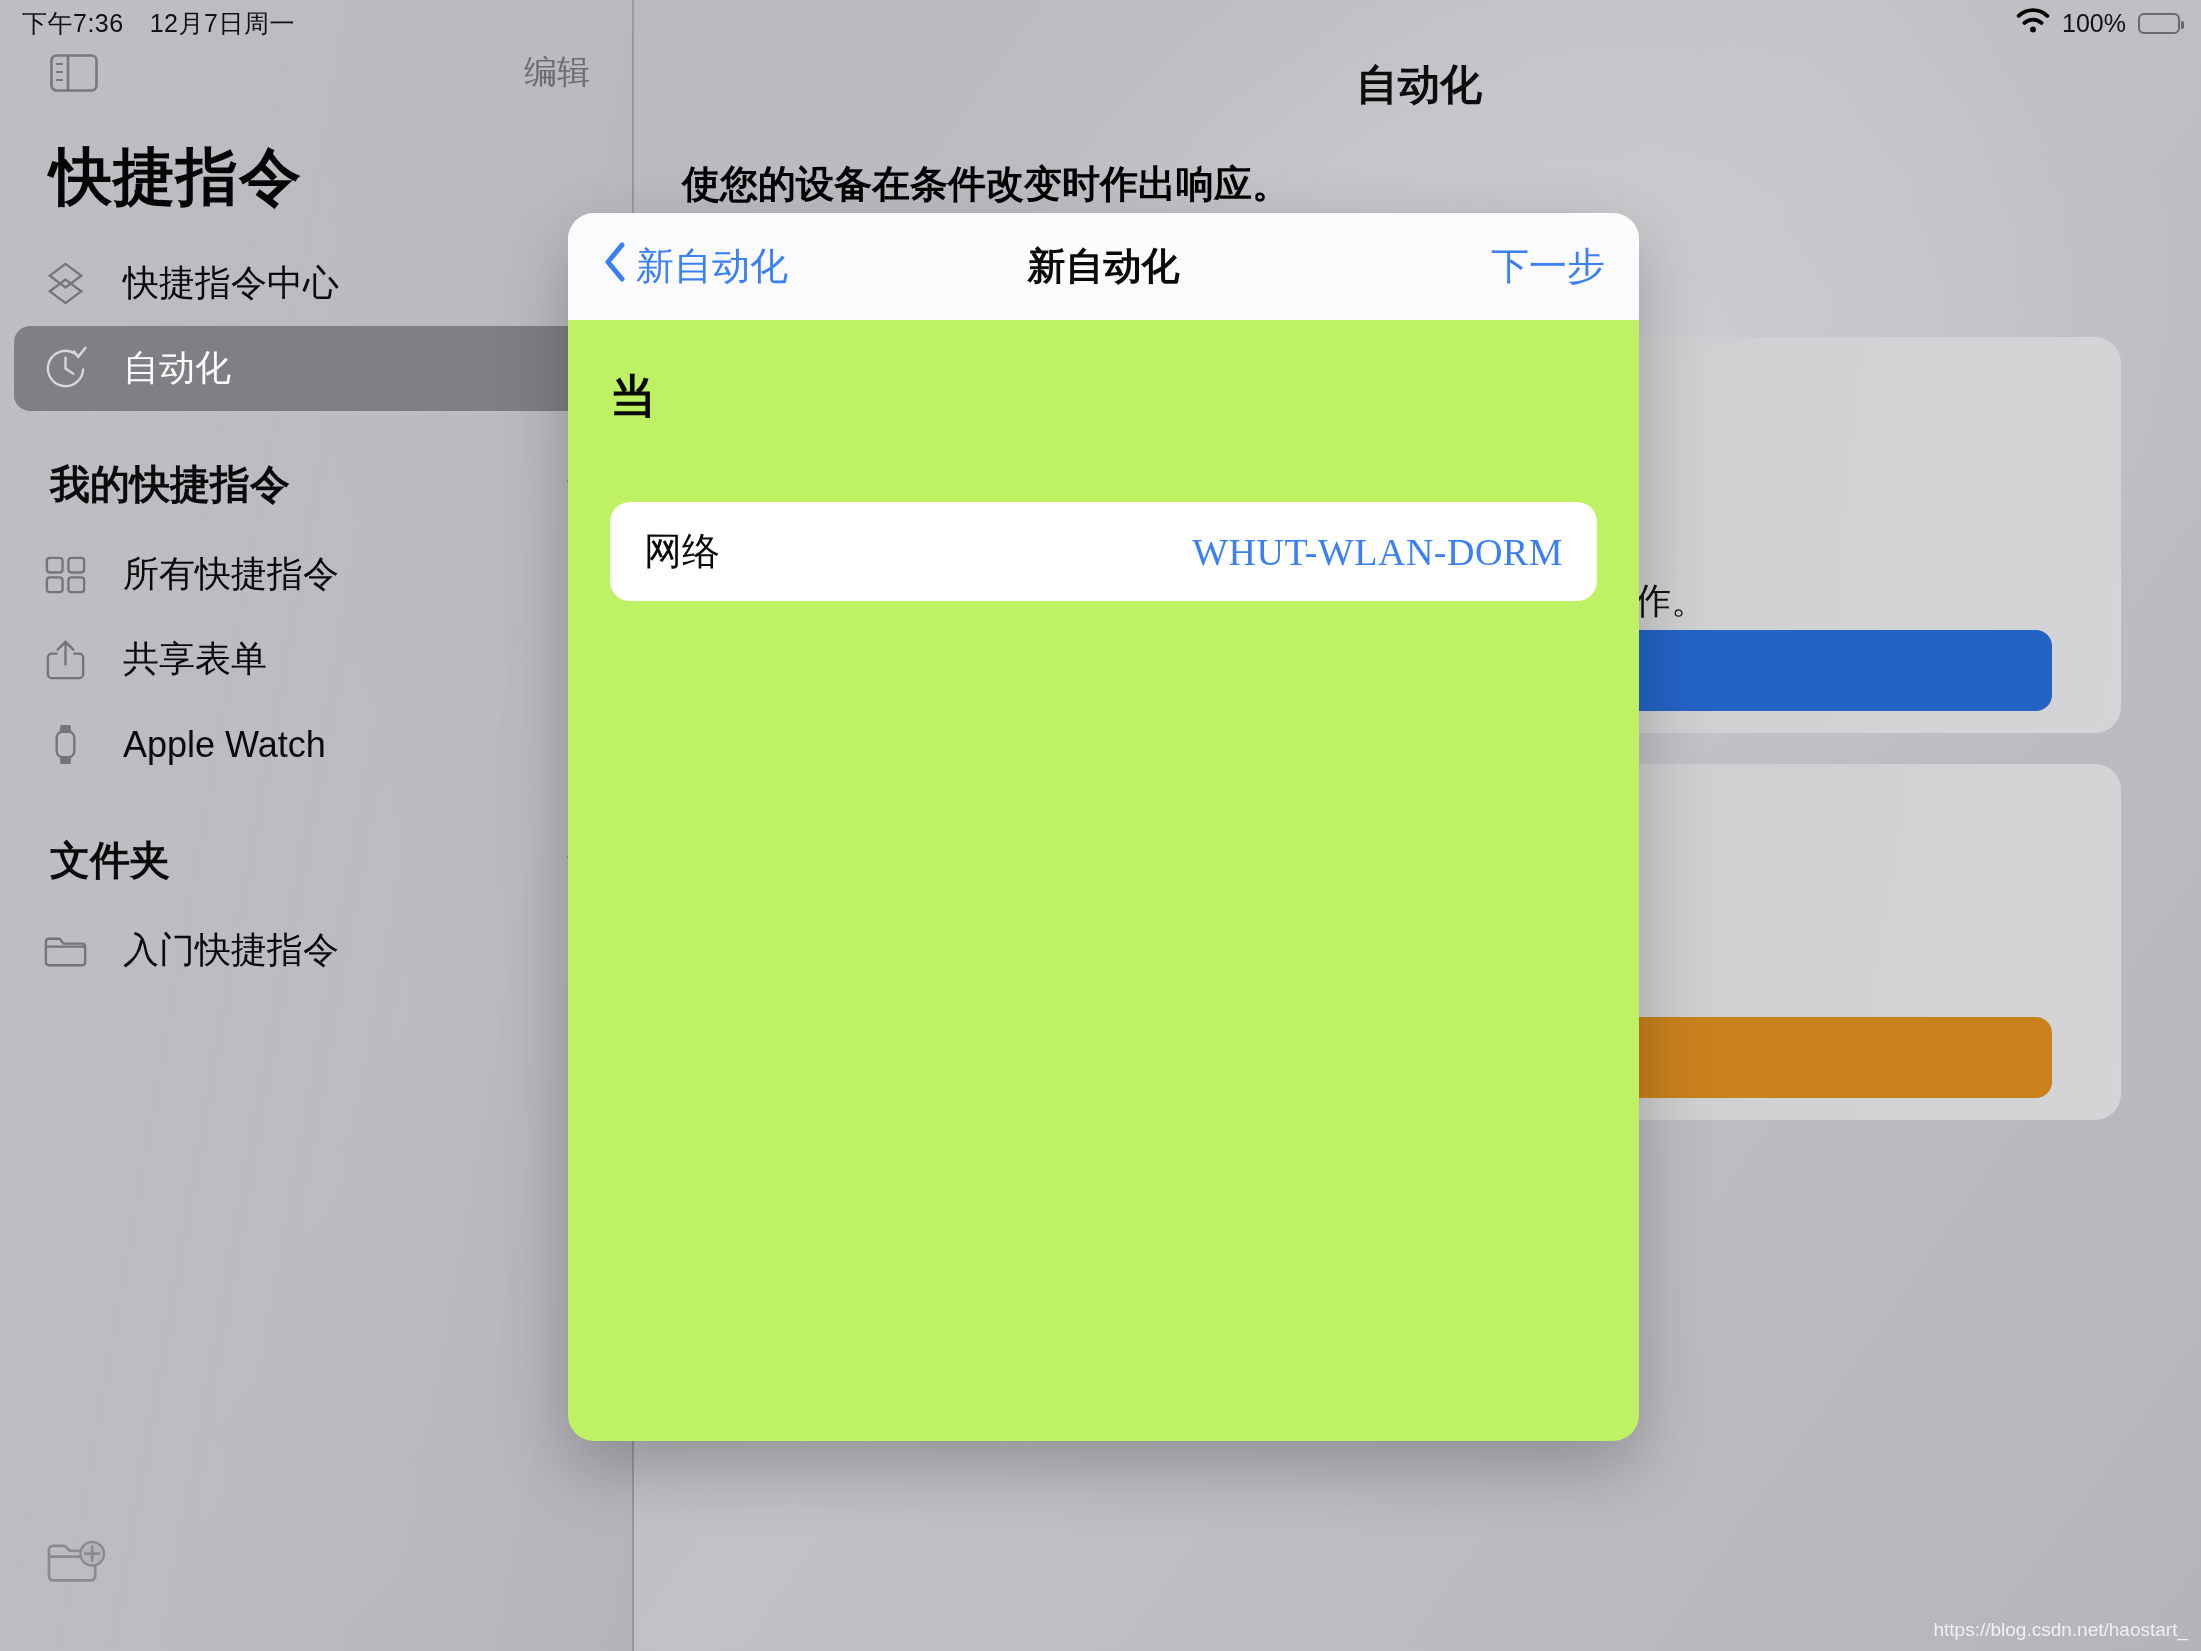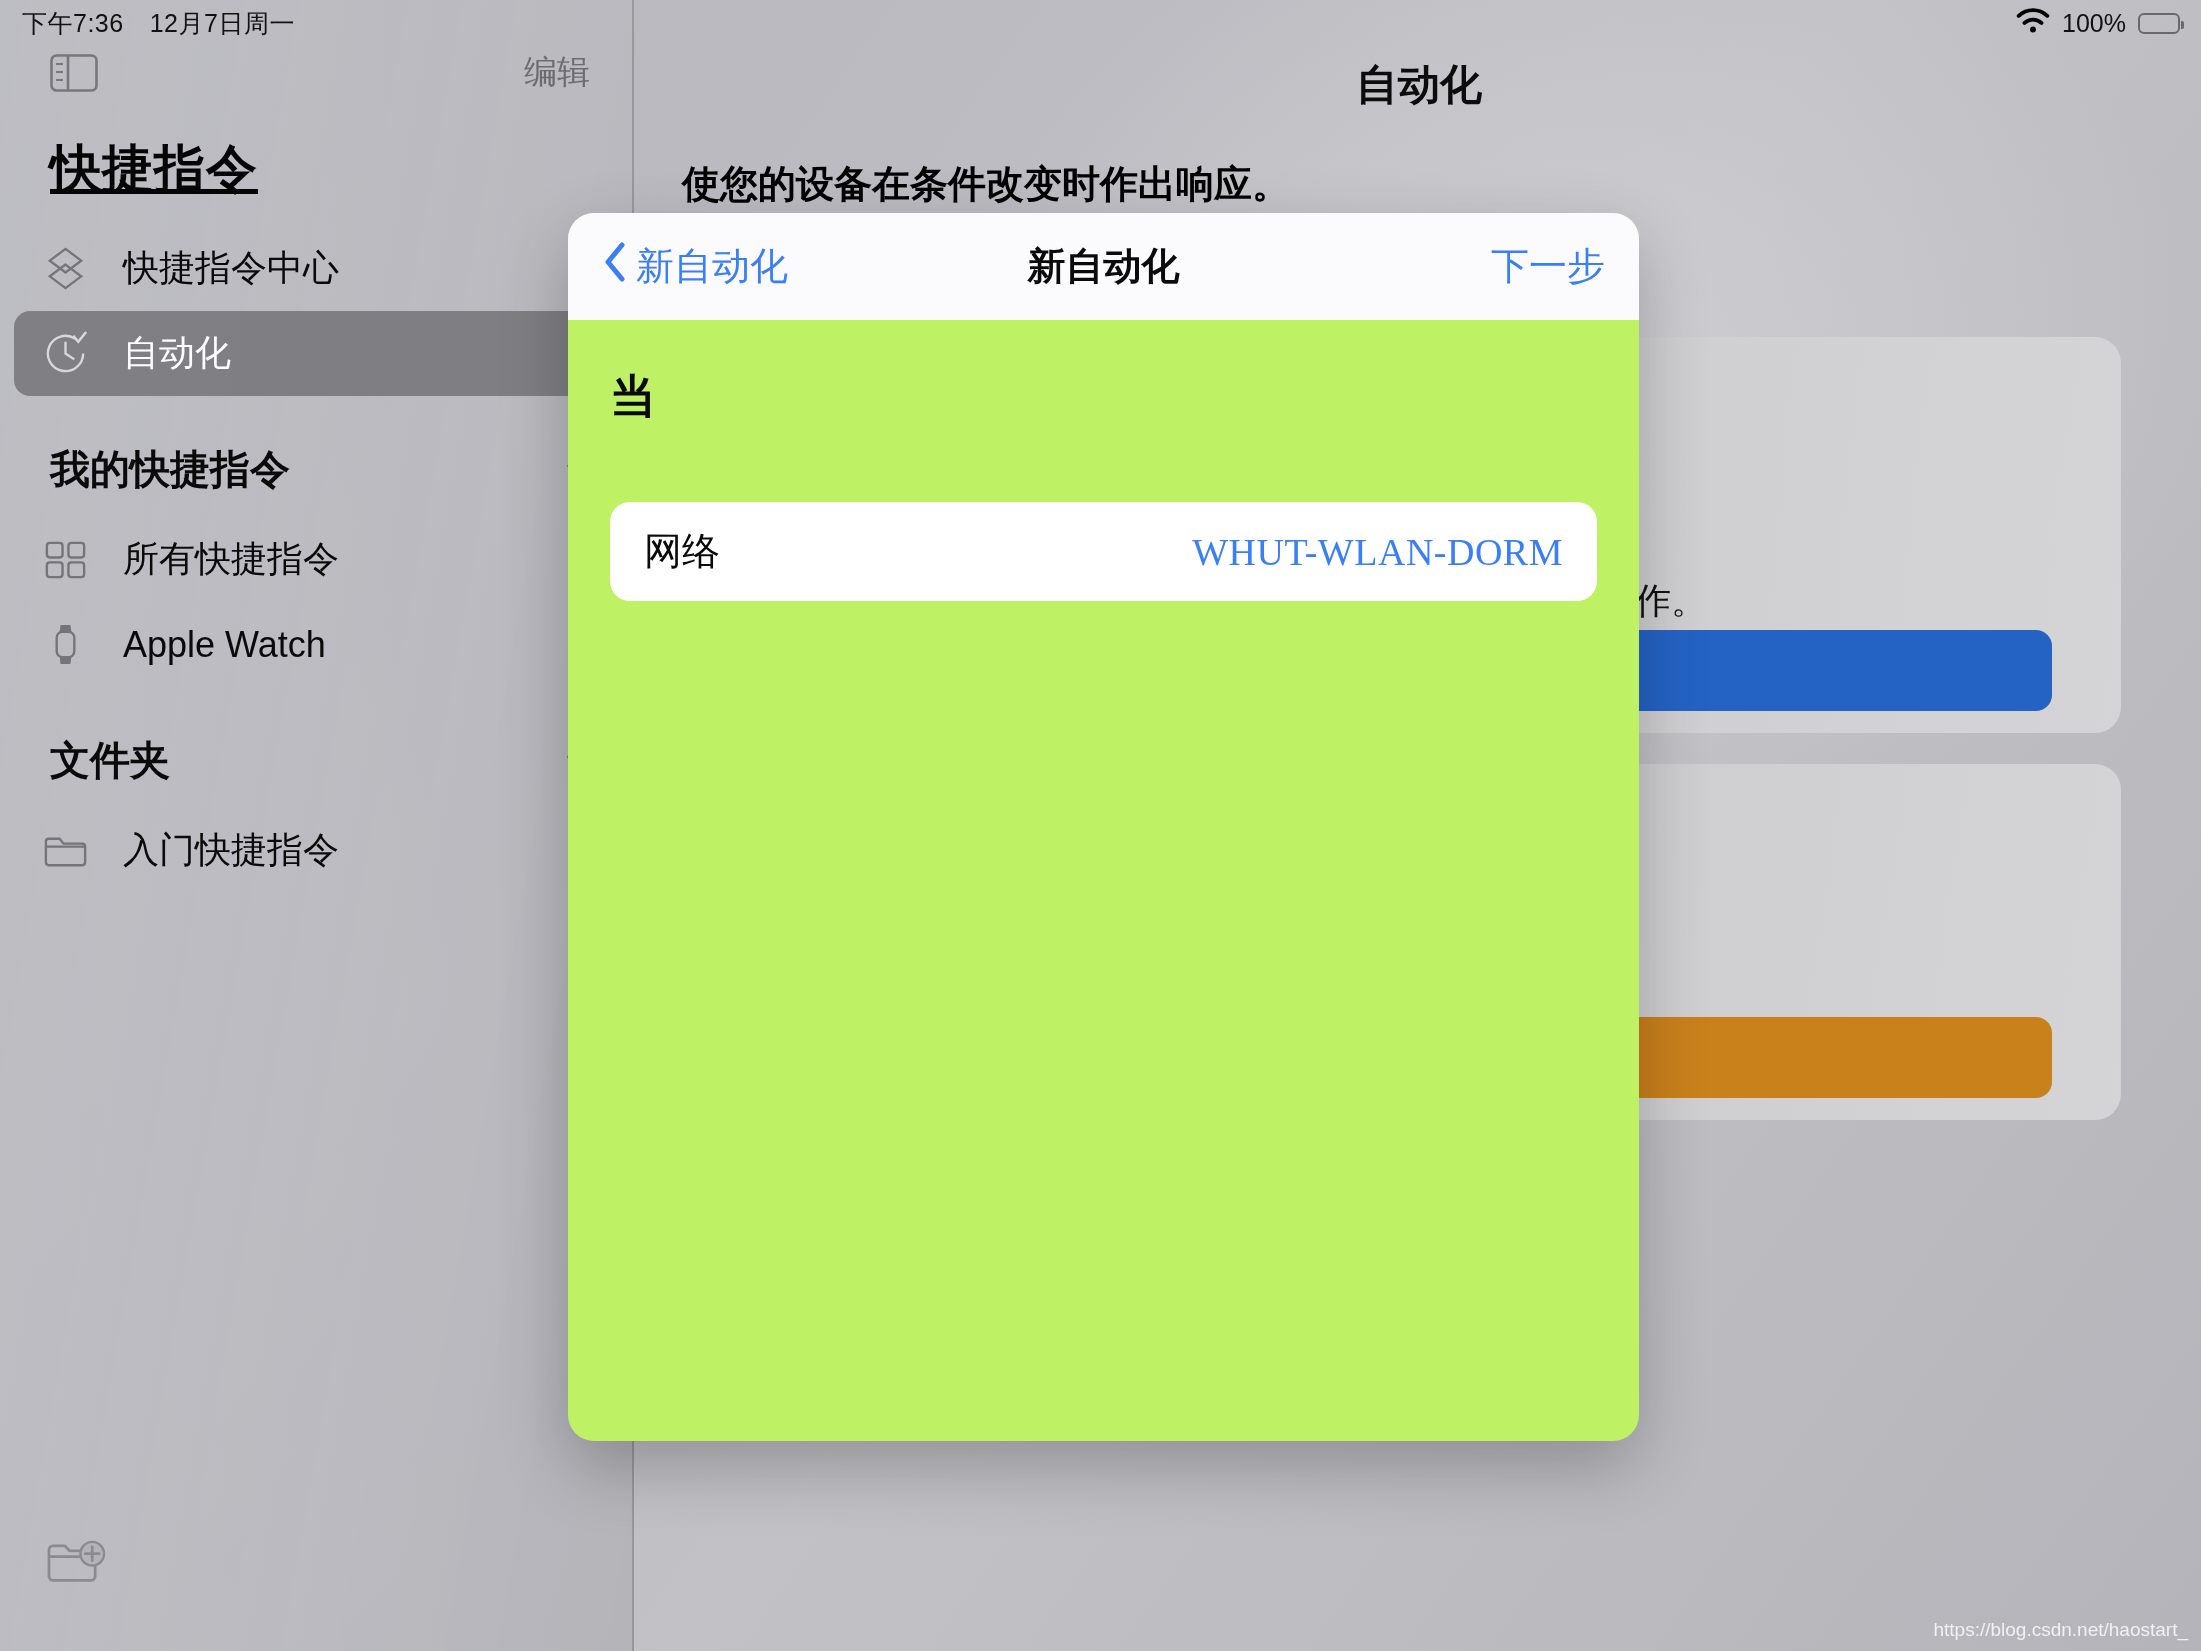--- a/index.html
+++ b/index.html
@@ -49,22 +49,22 @@
     border-right:2px solid rgba(120,120,126,.55);
     z-index:10;
   }
   .sb-toolbar {
     display:flex; align-items:center; justify-content:space-between;
     padding:50px 42px 0 50px;
   }
   .panel-icon { width:48px; height:38px; }
   .edit-btn { font-size:33px; color:#6b6b70; }
   .app-title {
-    font-size:51px; font-weight:bold; color:#050505;
-    padding:40px 0 22px 50px; letter-spacing:1px;text-decoration:underline;
+    font-size:62px; font-weight:bold; color:#050505;
+    padding:40px 0 22px 50px; letter-spacing:1px;
   }
   .sb-row {
     display:flex; align-items:center; gap:32px;
     height:85px; margin:0 12px 0 14px; padding:0 26px;
     border-radius:16px; position:relative;
   }
   .sb-row.selected { background:rgba(110,110,114,.78); }
   .sb-row .lbl { font-size:36px; color:#0a0a0a; white-space:nowrap; }
   .sb-row.selected .lbl { color:#fff; }
   .sb-ico { width:51px; height:51px; flex:0 0 51px; display:block; }
@@ -214,20 +214,31 @@
           <rect x="7" y="9" width="16" height="15" rx="3"></rect>
           <rect x="29" y="9" width="16" height="15" rx="3"></rect>
           <rect x="7" y="29" width="16" height="15" rx="3"></rect>
           <rect x="29" y="29" width="16" height="15" rx="3"></rect>
         </svg>
       </span>
       <span class="lbl">所有快捷指令</span>
       <span class="sb-badge"></span>
     </div>
 
+    <div class="sb-row">
+      <span class="sb-ico">
+        <svg viewBox="0 0 52 52" fill="none" stroke="#74747a" stroke-width="2.4" stroke-linecap="round">
+          <path d="M17 20 H12 a4 4 0 0 0 -4 4 v17 a4 4 0 0 0 4 4 h28 a4 4 0 0 0 4 -4 V24 a4 4 0 0 0 -4 -4 h-5"></path>
+          <path d="M26 8 V31"></path>
+          <path d="M18 16 L26 8 L34 16"></path>
+        </svg>
+      </span>
+      <span class="lbl">共享表单</span>
+      <span class="sb-badge"></span>
+    </div>
 
     <div class="sb-row">
       <span class="sb-ico">
         <svg viewBox="0 0 52 52" fill="none" stroke="#74747a" stroke-width="2.4">
           <rect x="17" y="13" width="18" height="26" rx="6"></rect>
           <path d="M20 13 L21 6 h10 l1 7" fill="#74747a" stroke="none"></path>
           <path d="M20 39 L21 46 h10 l1 -7" fill="#74747a" stroke="none"></path>
         </svg>
       </span>
       <span class="lbl">Apple Watch</span>

